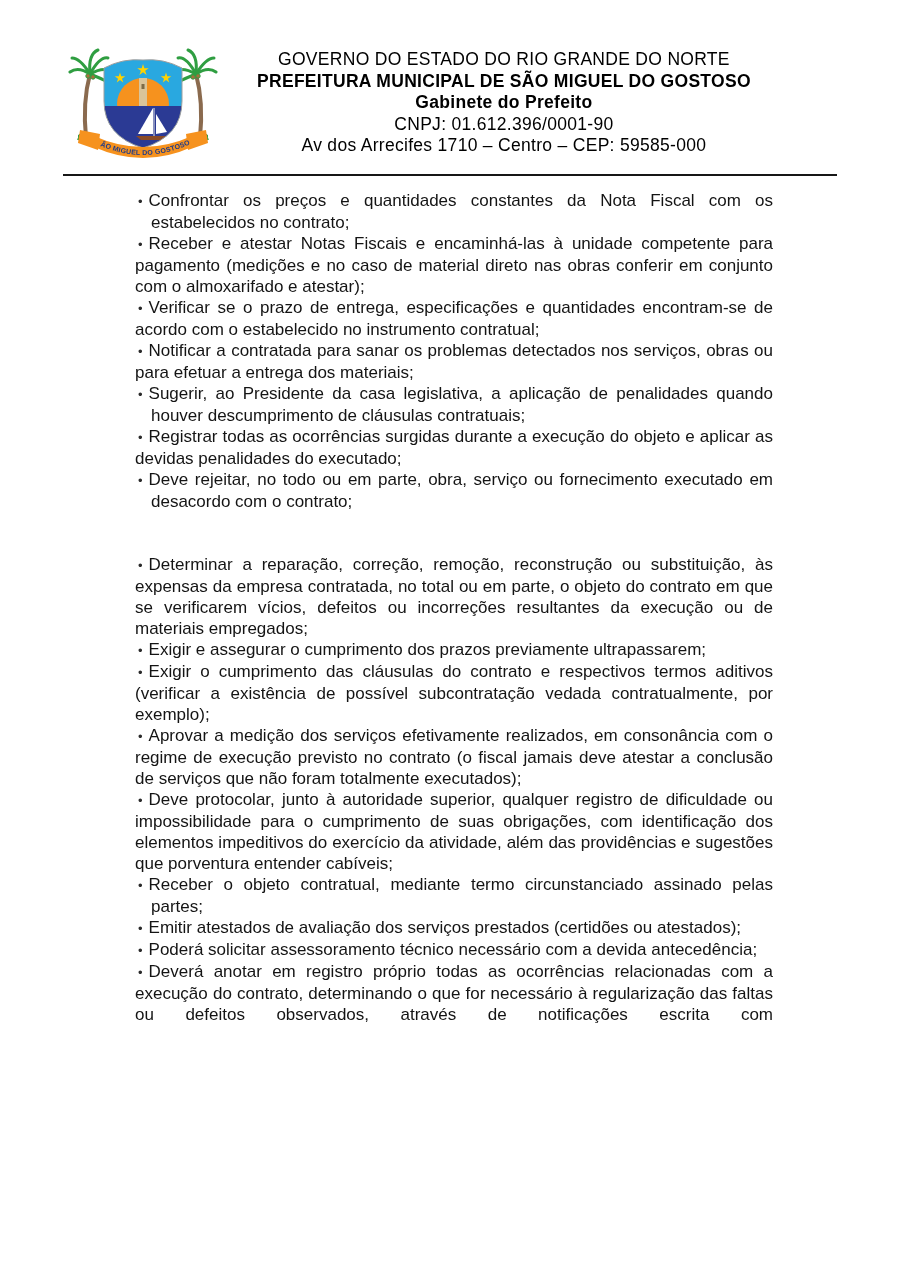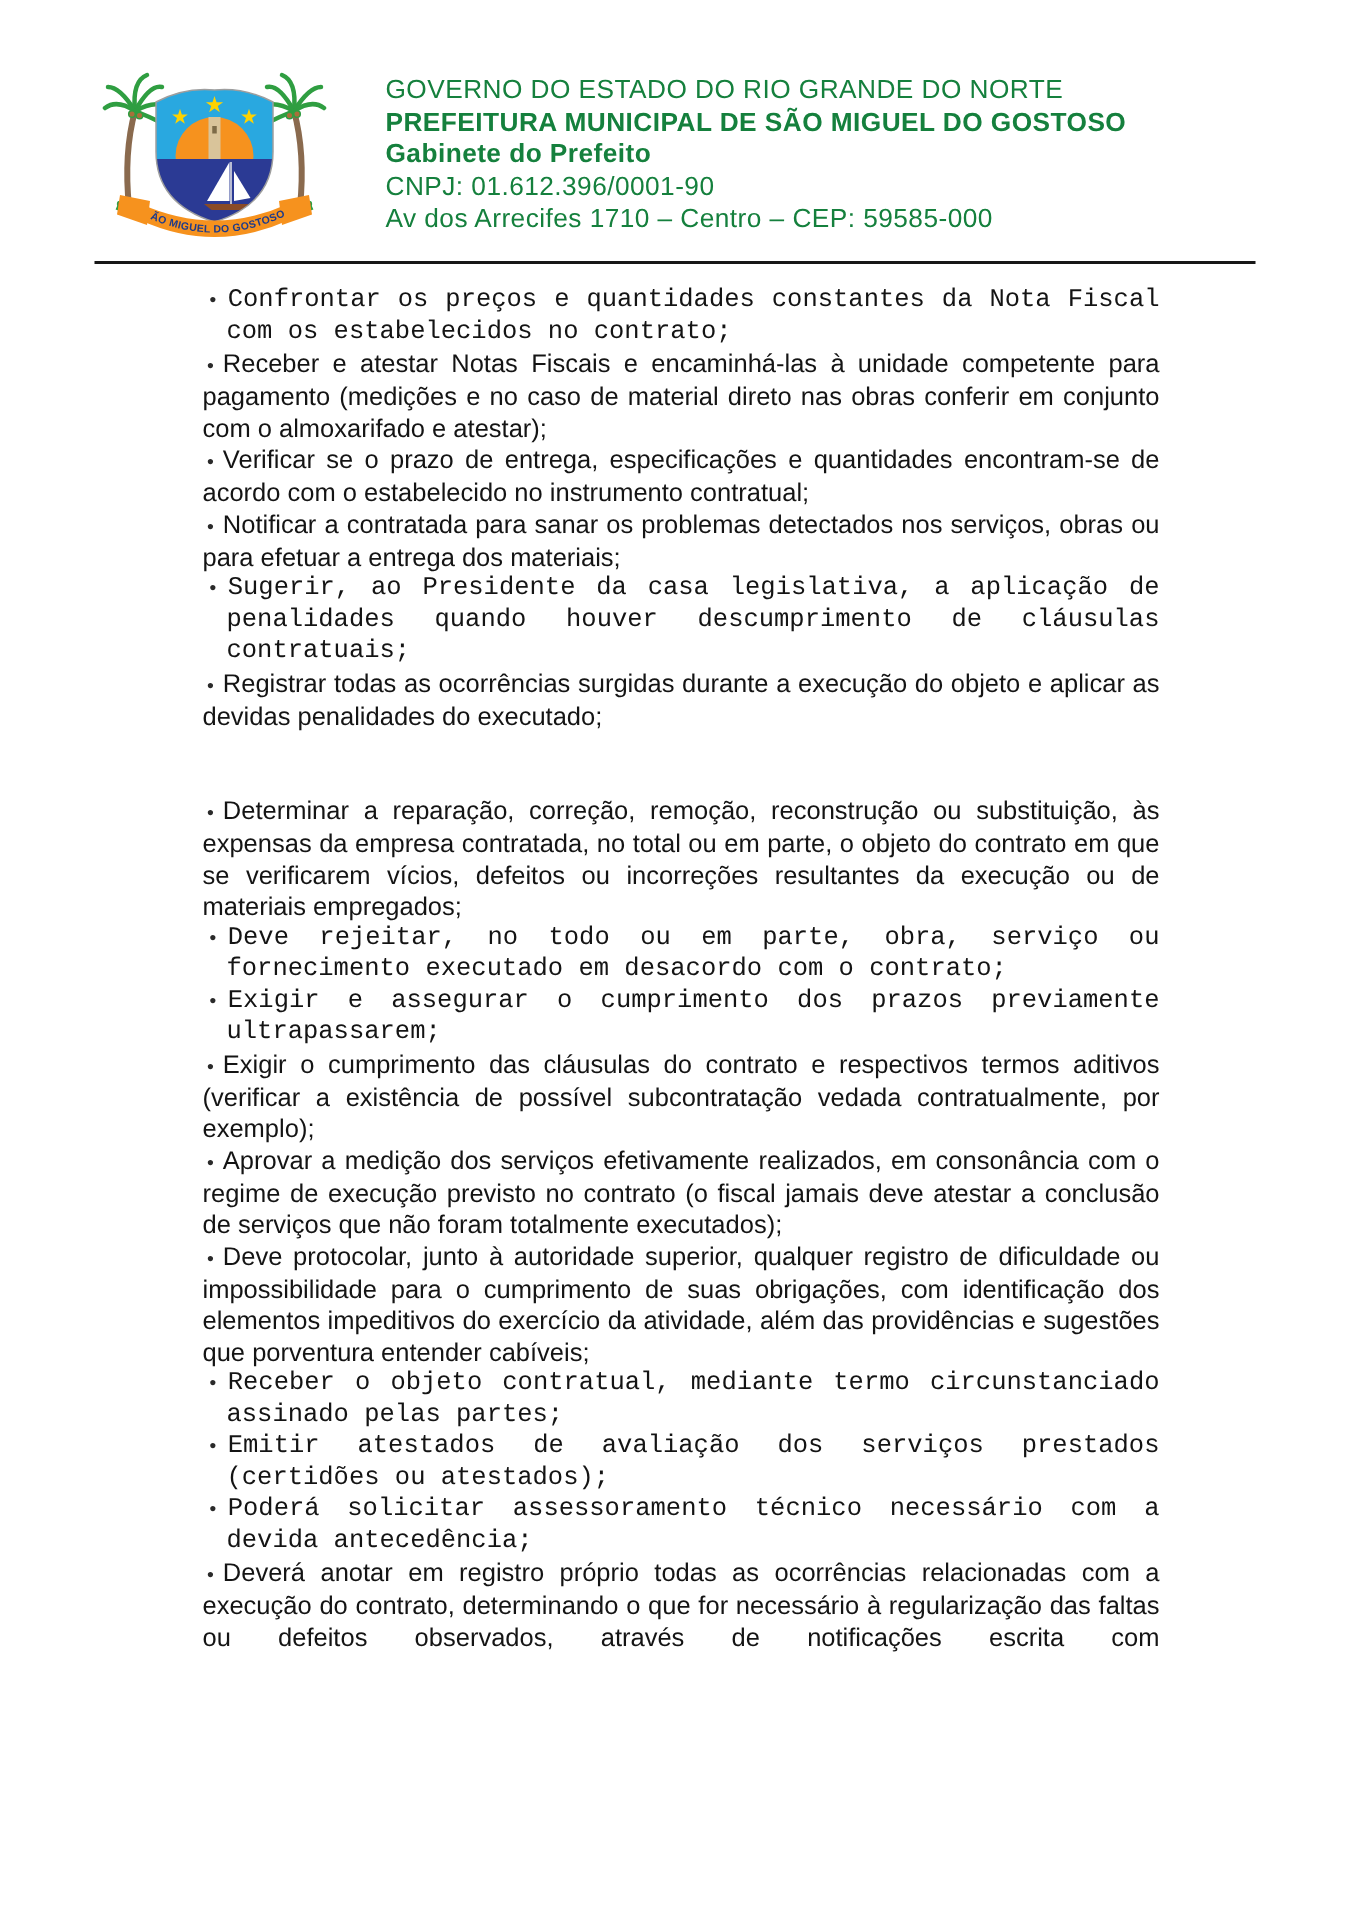--- a/index.html
+++ b/index.html
@@ -10,37 +10,37 @@
     background:#ffffff;
     font-family:"Liberation Sans", sans-serif;
     color:#161616;
     overflow:hidden;
   }
   
   .logo-wrap { position:absolute; left:68px; top:44px; width:150px; height:128px; }
   .header-block {
     position:absolute; left:257px; top:49px;
     font-size:17.5px; line-height:21.6px; letter-spacing:.3px;
-    color:#15803d; white-space:nowrap;
+    color:#000000; white-space:nowrap;text-align:center;
   }
   .header-line { display:block; }
   .hb { font-weight:bold; }
   .contact-gap { display:inline-block; width:14px; }
   .rule {
     position:absolute; left:63px; top:174px; width:774px; height:2px;
     background:#171717;
   }
   
   .content {
     position:absolute; left:135px; top:190px; width:638px;
     font-size:17px; line-height:21px; text-align:justify;
     color:#141414;
   }
   .item { margin:0; }
-  .item.hang  { padding-left:16px; text-indent:-13px;font-family:Liberation Mono, monospace; }
+  .item.hang  { padding-left:16px; text-indent:-13px; }
   .item.flush { text-indent:3px; }
   .item.gap-before { margin-top:42px; }
   .item.last { text-align-last:justify; }
   .bullet {
     font-size:13px; margin-right:6px; color:#2a2a2a;
   }
 </style>
 </head>
 <body>
 
@@ -124,22 +124,22 @@
 
   <div class="content">
 
     <p class="item hang"><span class="bullet">•</span><span>Confrontar os preços e quantidades constantes da Nota Fiscal com os estabelecidos no contrato;</span></p>
     <p class="item flush"><span class="bullet">•</span><span>Receber e atestar Notas Fiscais e encaminhá-las à unidade competente para pagamento (medições e no caso de material direto nas obras conferir em conjunto com o almoxarifado e atestar);</span></p>
     <p class="item flush"><span class="bullet">•</span><span>Verificar se o prazo de entrega, especificações e quantidades encontram-se de acordo com o estabelecido no instrumento contratual;</span></p>
     <p class="item flush"><span class="bullet">•</span><span>Notificar a contratada para sanar os problemas detectados nos serviços, obras ou para efetuar a entrega dos materiais;</span></p>
     <p class="item hang"><span class="bullet">•</span><span>Sugerir, ao Presidente da casa legislativa, a aplicação de penalidades quando houver descumprimento de cláusulas contratuais;</span></p>
     <p class="item flush"><span class="bullet">•</span><span>Registrar todas as ocorrências surgidas durante a execução do objeto e aplicar as devidas penalidades do executado;</span></p>
 
+    <p class="item hang"><span class="bullet">•</span><span>Deve rejeitar, no todo ou em parte, obra, serviço ou fornecimento executado em desacordo com o contrato;</span></p>
     <p class="item flush gap-before"><span class="bullet">•</span><span>Determinar a reparação, correção, remoção, reconstrução ou substituição, às expensas da empresa contratada, no total ou em parte, o objeto do contrato em que se verificarem vícios, defeitos ou incorreções resultantes da execução ou de materiais empregados;</span></p>
-    <p class="item hang"><span class="bullet">•</span><span>Deve rejeitar, no todo ou em parte, obra, serviço ou fornecimento executado em desacordo com o contrato;</span></p>
     <p class="item hang"><span class="bullet">•</span><span>Exigir e assegurar o cumprimento dos prazos previamente ultrapassarem;</span></p>
     <p class="item flush"><span class="bullet">•</span><span>Exigir o cumprimento das cláusulas do contrato e respectivos termos aditivos (verificar a existência de possível subcontratação vedada contratualmente, por exemplo);</span></p>
     <p class="item flush"><span class="bullet">•</span><span>Aprovar a medição dos serviços efetivamente realizados, em consonância com o regime de execução previsto no contrato (o fiscal jamais deve atestar a conclusão de serviços que não foram totalmente executados);</span></p>
     <p class="item flush"><span class="bullet">•</span><span>Deve protocolar, junto à autoridade superior, qualquer registro de dificuldade ou impossibilidade para o cumprimento de suas obrigações, com identificação dos elementos impeditivos do exercício da atividade, além das providências e sugestões que porventura entender cabíveis;</span></p>
     <p class="item hang"><span class="bullet">•</span><span>Receber o objeto contratual, mediante termo circunstanciado assinado pelas partes;</span></p>
     <p class="item hang"><span class="bullet">•</span><span>Emitir atestados de avaliação dos serviços prestados (certidões ou atestados);</span></p>
     <p class="item hang"><span class="bullet">•</span><span>Poderá solicitar assessoramento técnico necessário com a devida antecedência;</span></p>
     <p class="item flush last"><span class="bullet">•</span><span>Deverá anotar em registro próprio todas as ocorrências relacionadas com a execução do contrato, determinando o que for necessário à regularização das faltas ou defeitos observados, através de notificações escrita com</span></p>
 
   </div>

